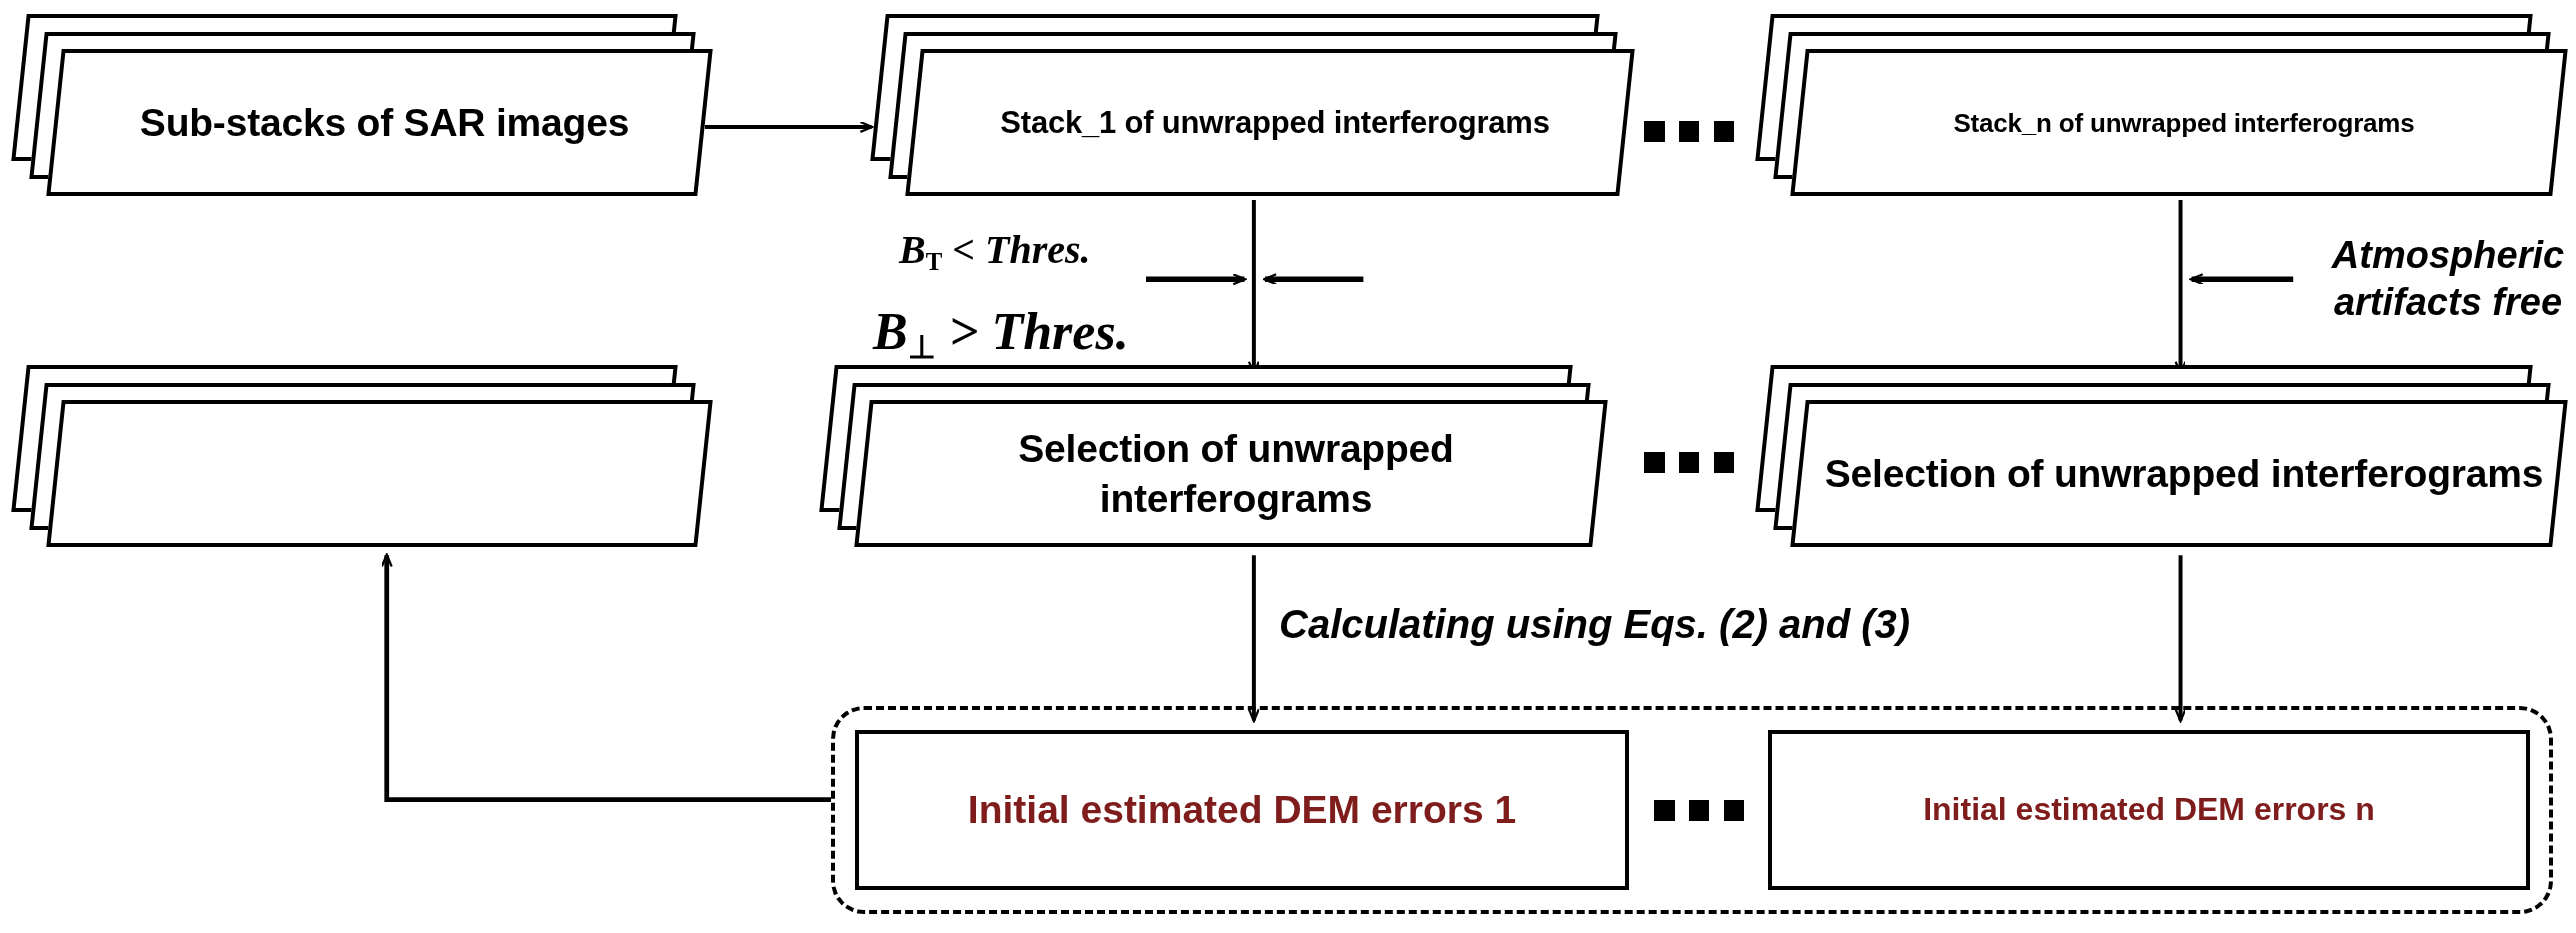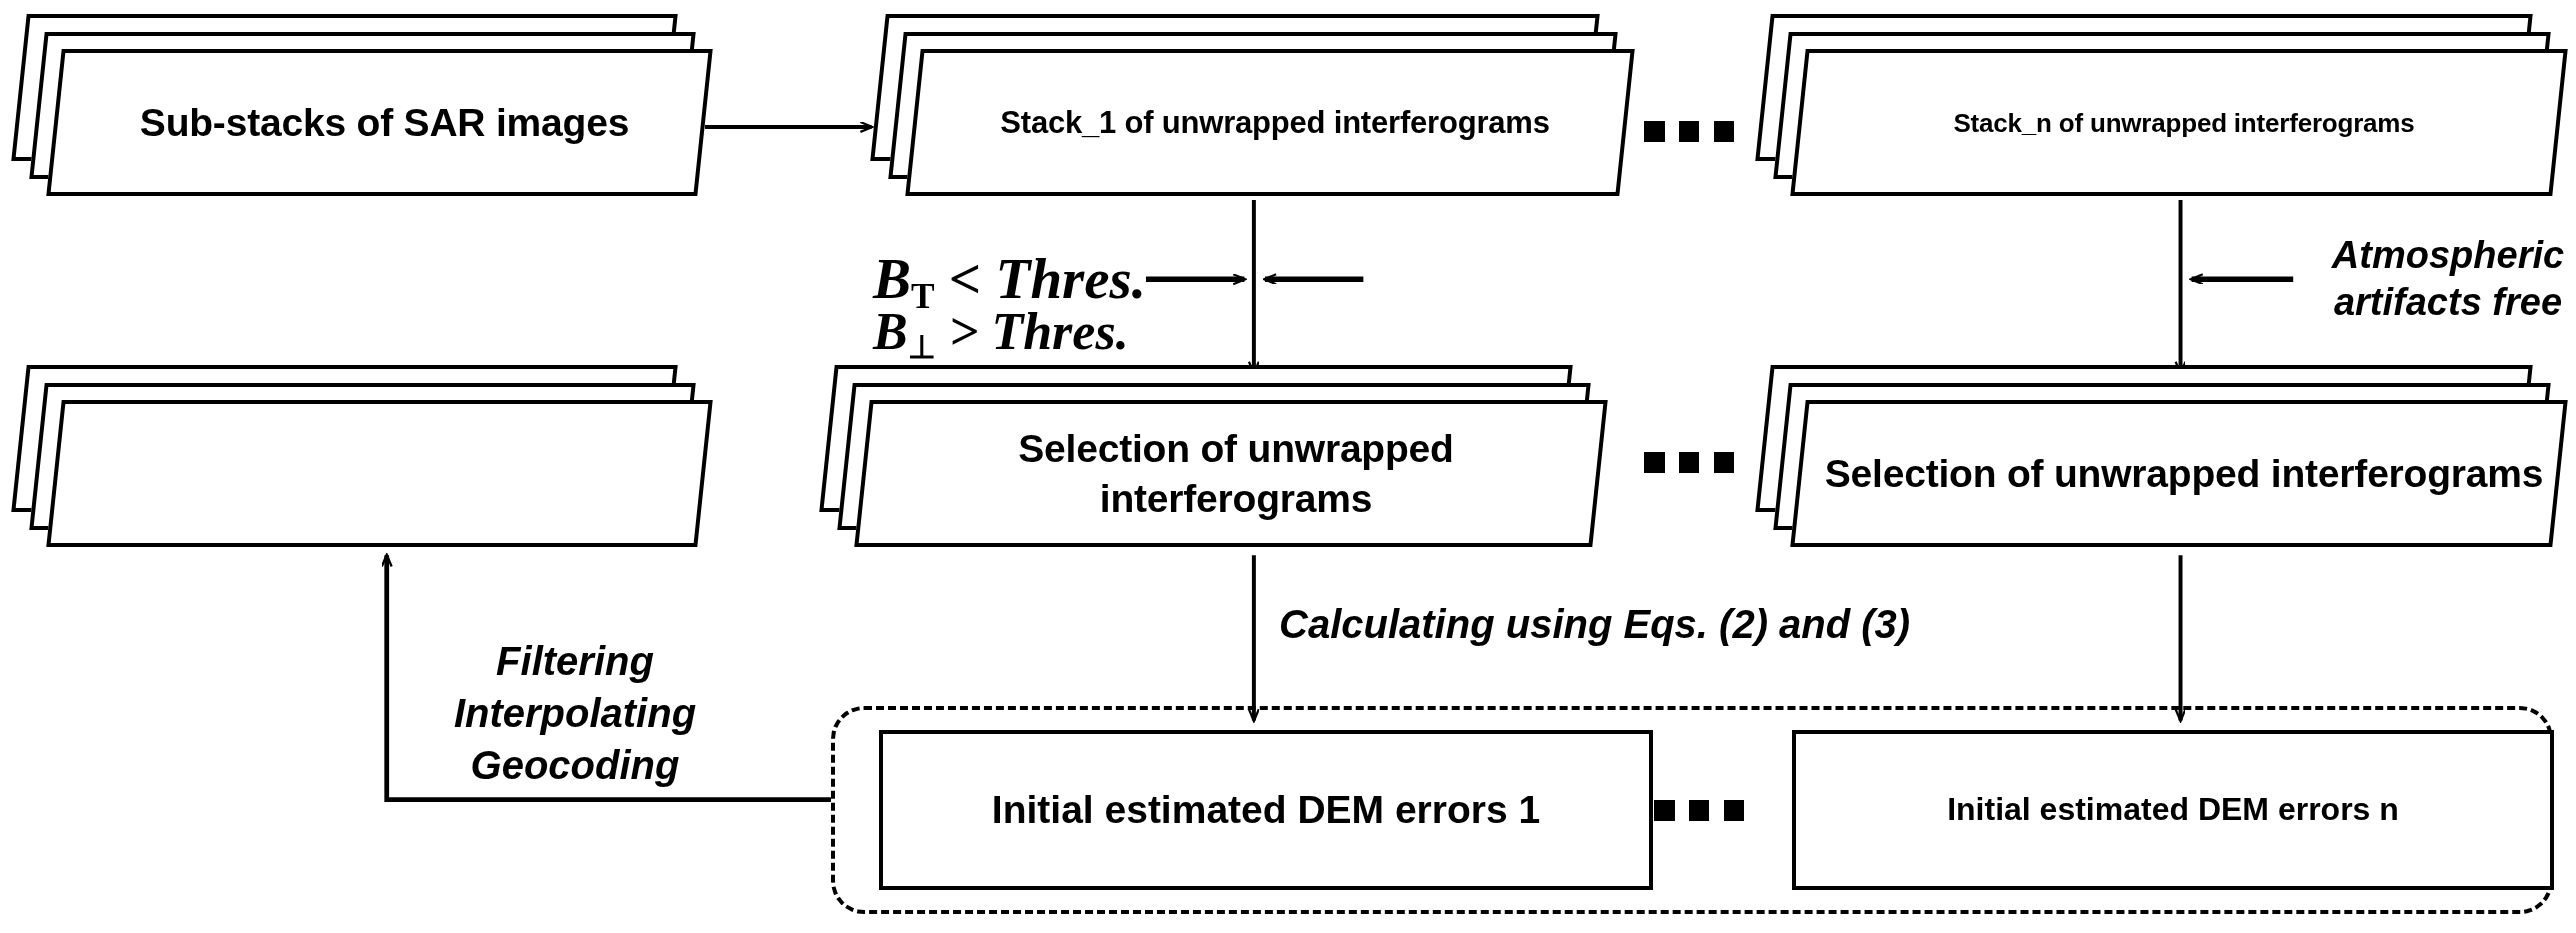--- a/index.html
+++ b/index.html
@@ -48,23 +48,22 @@
   .rect-node {
     position: absolute;
     background: #ffffff;
     border: 4.8px solid #000000;
     box-sizing: border-box;
     display: flex;
     align-items: center;
     justify-content: center;
     text-align: center;
     font-weight: bold;
-    color: #000000;
+    color: #7f1d1d;
     line-height: 1.3;
-    margin-left: 24px;
   }
 
   
   .dashed-group {
     position: absolute;
     border: 4px dashed #000000;
     border-radius: 33px;
     box-sizing: border-box;
     background: transparent;
   }
@@ -172,21 +171,21 @@
     <span></span>
   </div>
 
   <div class="stack-node" style="left:1763px; top:14.3px; width:794px; height:198px;">
     <div class="sheet s1" style="width:762px; height:147px;"></div>
     <div class="sheet s2" style="width:762px; height:147px;"></div>
     <div class="sheet s3" style="width:762px; height:147px;"></div>
     <div class="label" style="left:52px; top:37px; width:738px; height:144px; font-size:26px;">Stack_n of unwrapped interferograms</div>
   </div>
 
-  <div class="formula" style="left:873px; top:226px; font-size:57px;margin-top:20px;">
+  <div class="formula" style="left:899px; top:226px; font-size:40px;">
     <span>B</span><sub>T</sub>
     <span>&lt; Thres.</span>
   </div>
 
   <div class="formula" style="left:873px; top:302px; font-size:52px;">
     <span>B</span><sub>⊥</sub>
     <span>&gt; Thres.</span>
   </div>
 
 
@@ -213,21 +212,20 @@
 
   <div class="stack-node" style="left:1763px; top:365px; width:802px; height:198px;">
     <div class="sheet s1" style="width:762px; height:147px;"></div>
     <div class="sheet s2" style="width:762px; height:147px;"></div>
     <div class="sheet s3" style="width:762px; height:147px;"></div>
     <div class="label" style="left:52px; top:37px; width:738px; height:144px; font-size:39px;">Selection of unwrapped interferograms</div>
   </div>
 
   <div class="anno" style="left:1279px; top:600px; font-size:40px;">Calculating using Eqs. (2) and (3)</div>
 
-  <div class="anno wrap" style="left:444px; top:635px; width:262px; font-size:40px; line-height:1.30;">Filtering Interpolating Geocoding</div>
 
   <div class="dashed-group" style="left:831px; top:706px; width:1722px; height:208px;"></div>
 
   <div class="rect-node" style="left:855px; top:730px; width:774px; height:160px; font-size:39px;">Initial estimated DEM errors 1</div>
 
   <div class="ellipsis" style="left:1654px; top:800px;">
     <span></span>
     <span></span>
     <span></span>
   </div>

